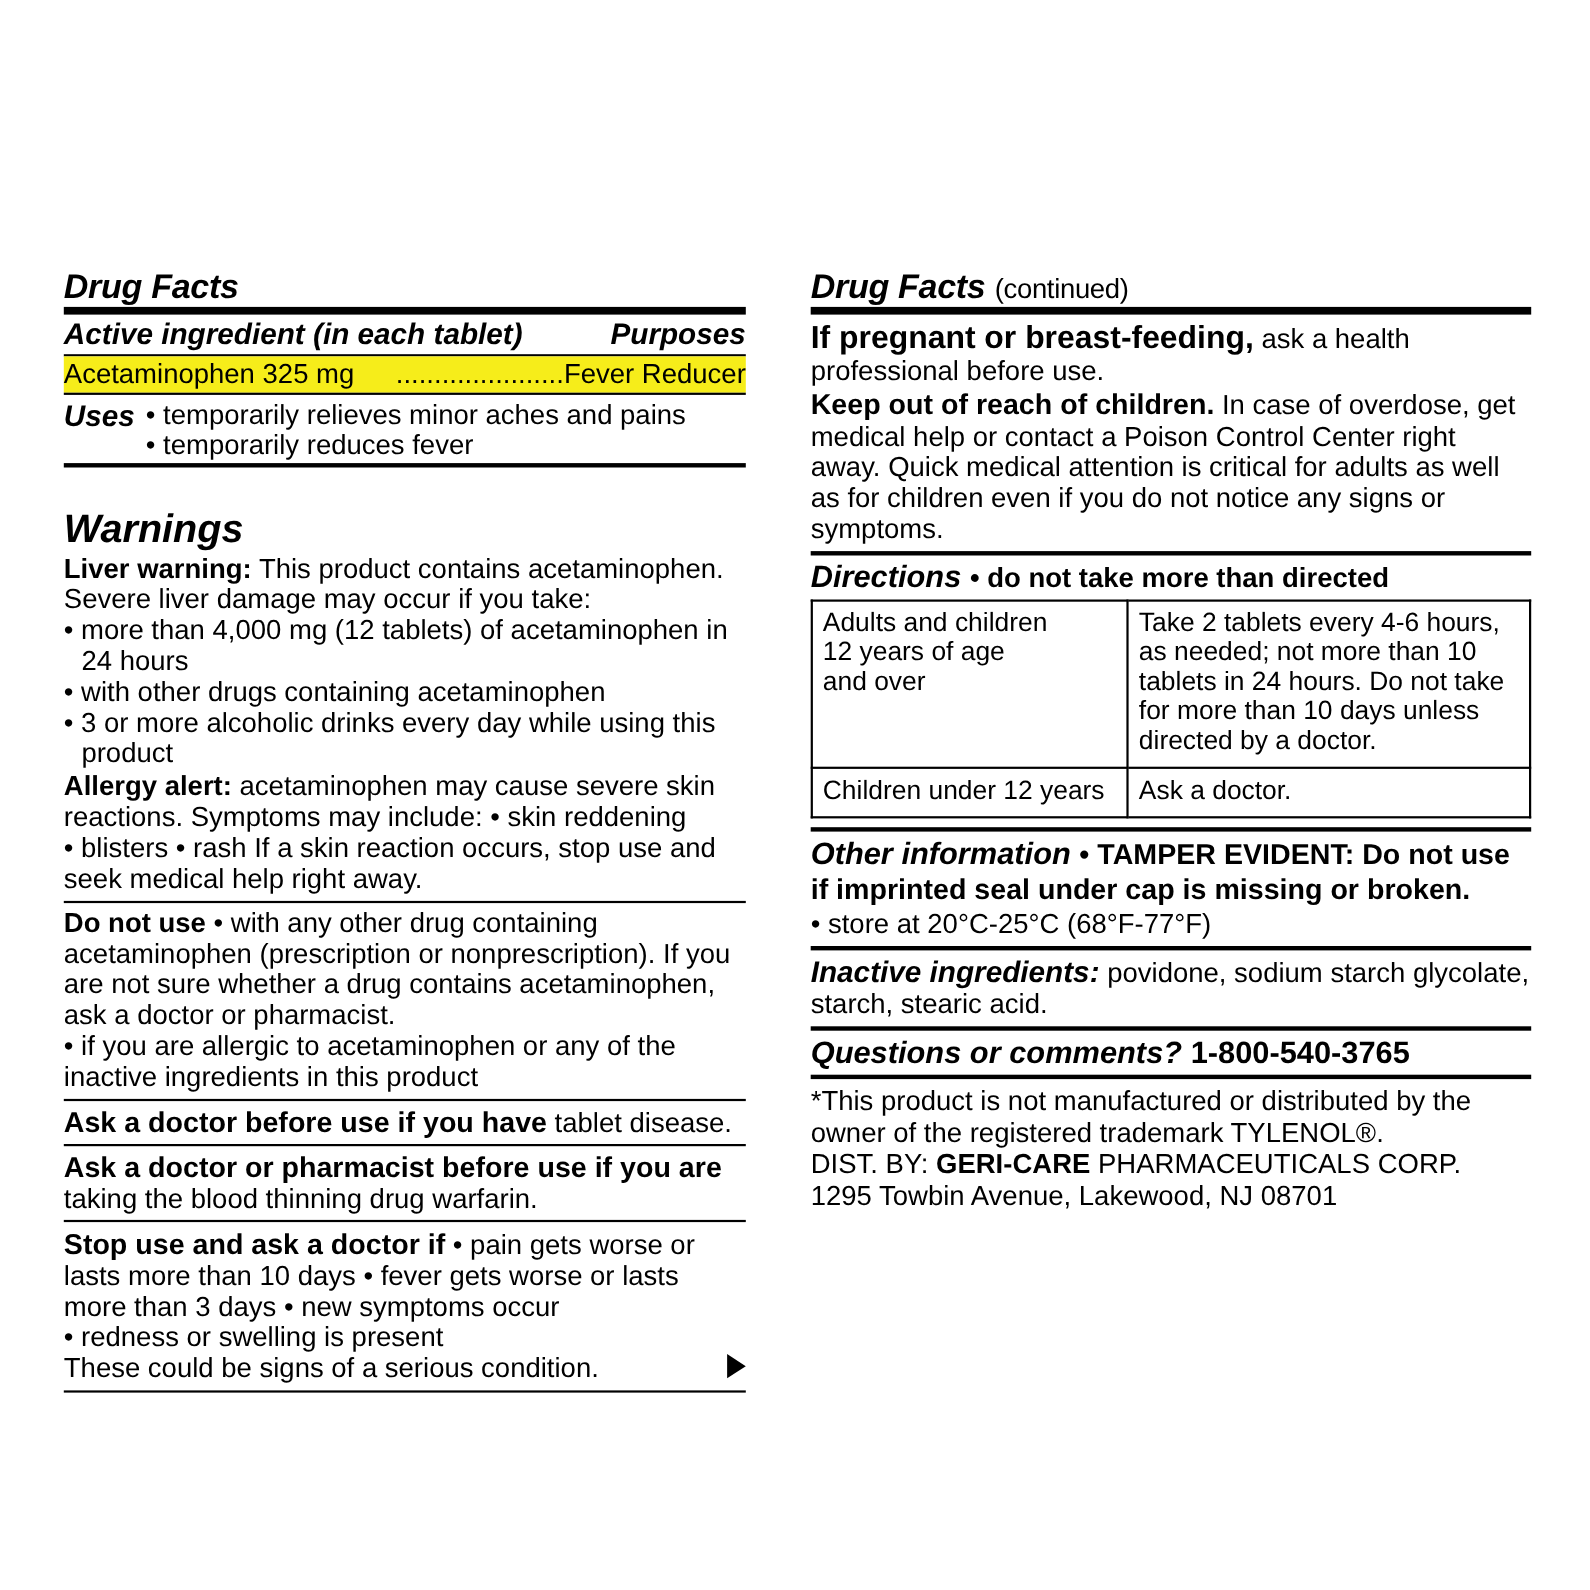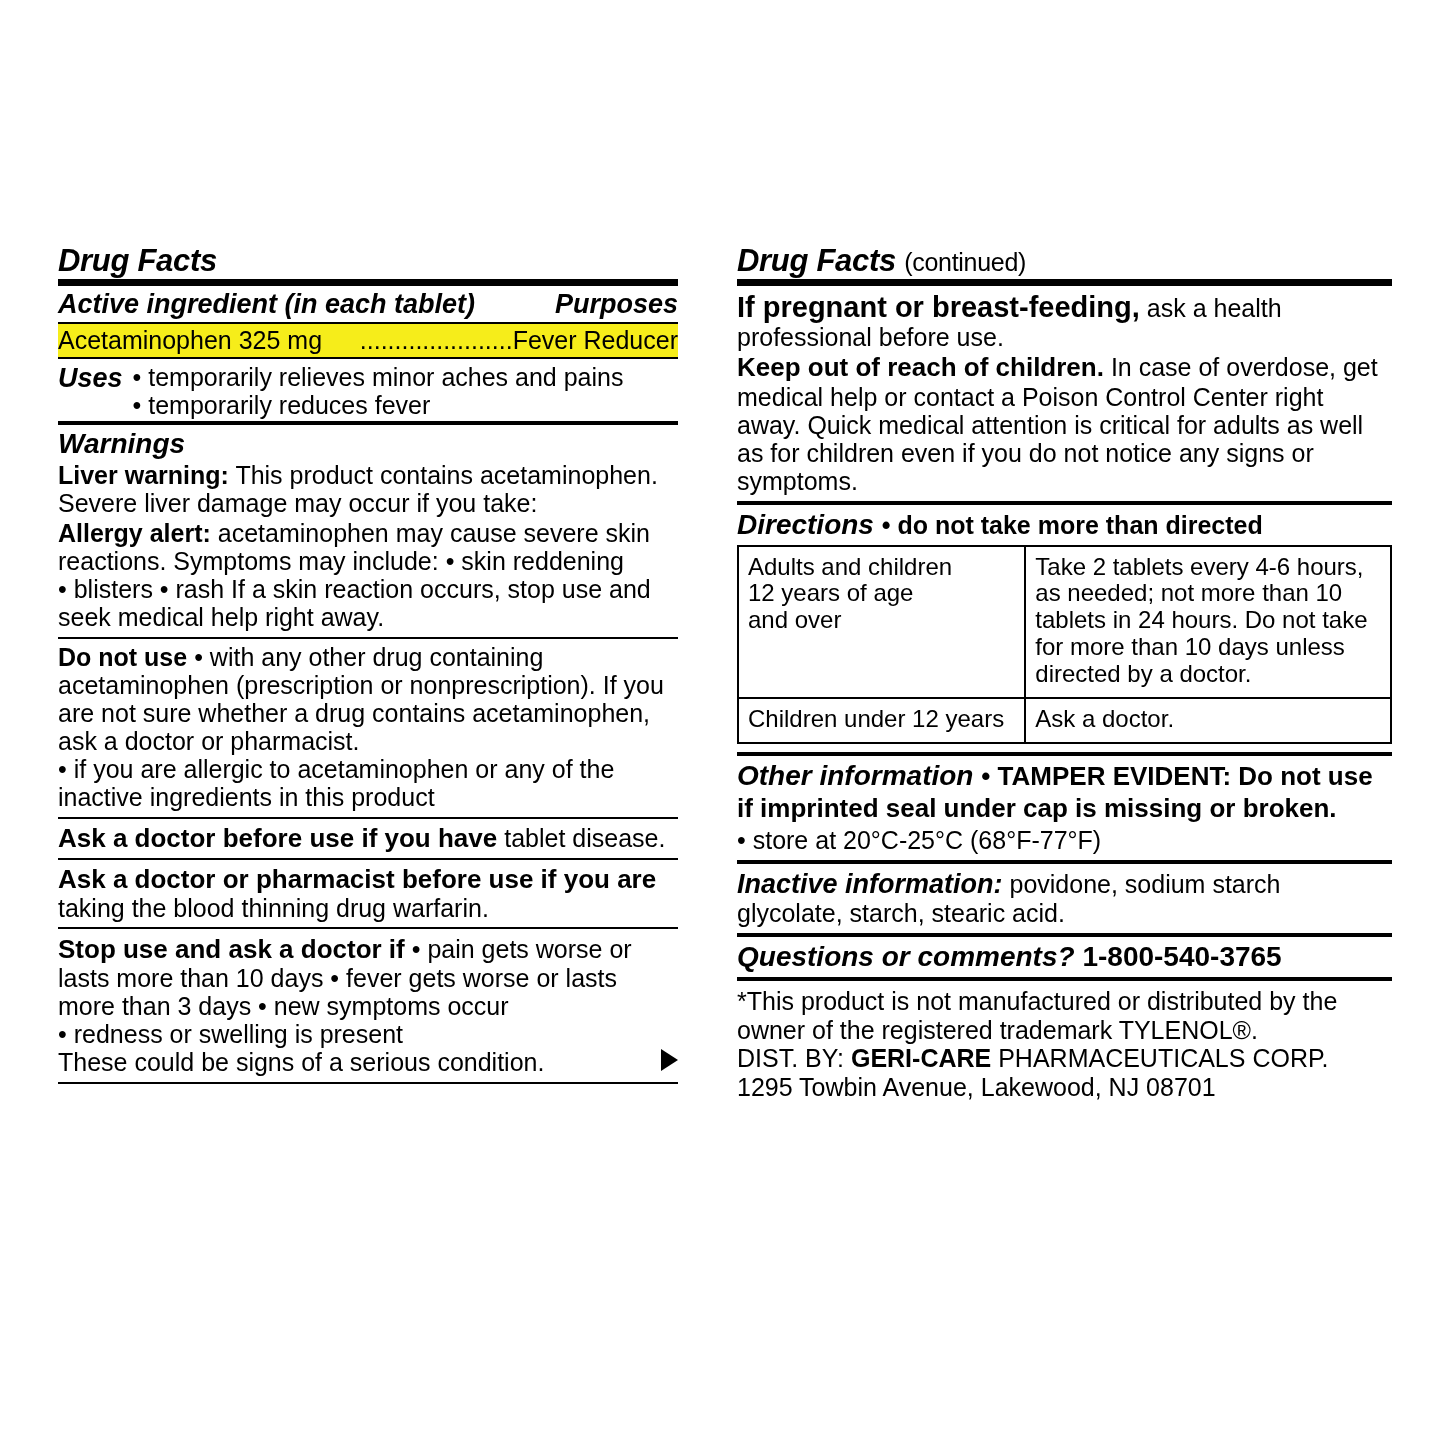--- a/index.html
+++ b/index.html
@@ -83,22 +83,23 @@
     font-weight: bold;
     font-size: 27px;
     white-space: nowrap;
     padding-right: 10px;
   }
   .uses-items { font-size: 25px; line-height: 1.12; }
 
   .sechead {
     font-style: italic;
     font-weight: bold;
-    font-size: 28px;
+    font-size: 36px;
     padding: 3px 0 1px 0;
+    margin-top: 32px;
   }
   b, .b { font-weight: bold; }
   .bullet-list { font-size: 25px; line-height: 1.12; }
   .bl { text-indent: -16px; padding-left: 16px; }
 
   .dir-head {
     font-style: italic;
     font-weight: bold;
     font-size: 28px;
     padding: 4px 0 4px 0;
@@ -186,20 +187,25 @@
         <div>• temporarily reduces fever</div>
       </div>
     </div>
     <div class="rule-med"></div>
 
     <div class="sechead">Warnings</div>
 
     <div class="line">
       <span class="b">Liver warning:</span>
       <span>This product contains acetaminophen. Severe liver damage may occur if you take:</span>
+    </div>
+    <div class="bullet-list">
+      <div class="bl">• more than 4,000 mg (12 tablets) of acetaminophen in 24 hours</div>
+      <div class="bl">• with other drugs containing acetaminophen</div>
+      <div class="bl">• 3 or more alcoholic drinks every day while using this product</div>
     </div>
 
     <div class="line" style="padding-top:2px;">
       <span class="b">Allergy alert:</span>
       <span>acetaminophen may cause severe skin reactions. Symptoms may include: • skin reddening</span>
     </div>
     <div class="line">• blisters  • rash    If a skin reaction occurs, stop use and seek medical help right away.</div>
     <div class="rule-thin" style="margin-top:6px;"></div>
 
     <div class="line" style="padding-top:4px;">
@@ -276,21 +282,21 @@
     <div class="rule-med" style="margin-top:8px;"></div>
 
     <div class="oi-head">
       <span>Other information</span>
       <span class="norm" style="font-size:26px;">• TAMPER EVIDENT: Do not use if imprinted seal under cap is missing or broken.</span>
     </div>
     <div class="line" style="padding-top:2px;">• store at 20°C-25°C (68°F-77°F)</div>
     <div class="rule-med" style="margin-top:6px;"></div>
 
     <div class="line" style="padding-top:5px;">
-      <span class="ii-head">Inactive information:</span>
+      <span class="ii-head">Inactive ingredients:</span>
       <span>povidone, sodium starch glycolate, starch, stearic acid.</span>
     </div>
     <div class="rule-med" style="margin-top:6px;"></div>
 
     <div class="qc">
       <span>Questions or comments?</span>
       <span class="phone">1-800-540-3765</span>
     </div>
     <div class="rule-med"></div>
 

